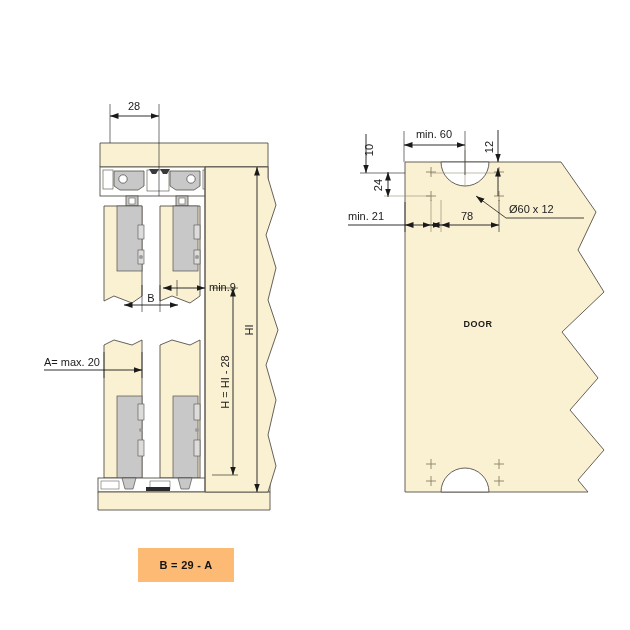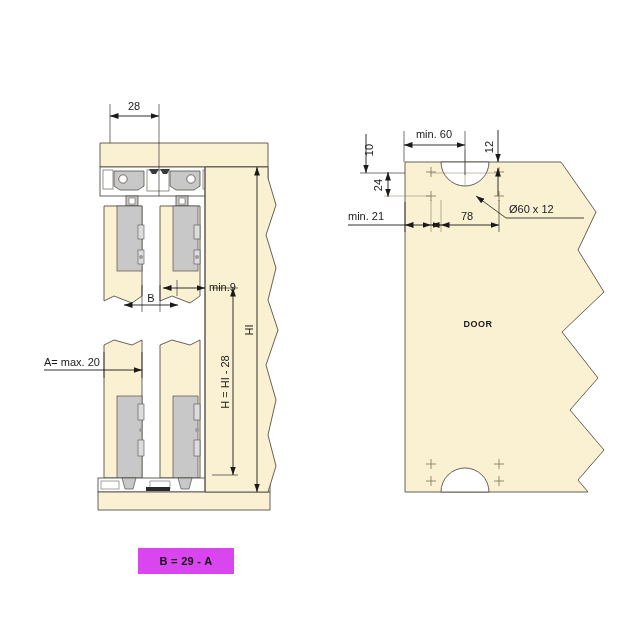--- a/index.html
+++ b/index.html
@@ -19,22 +19,22 @@
   .doorlabel{
     font-family:"Liberation Sans", sans-serif;
     font-size:9px;
     font-weight:bold;
     fill:#1a1a1a;
     letter-spacing:0.5px;
   }
   .formula-box{
     position:absolute;
     left:138px;top:548px;
-    width:96px;height:26px;
-    background:#d946ef;
+    width:96px;height:34px;
+    background:#fdba74;
     display:flex;align-items:center;justify-content:center;
   }
   .formula-box span{
     font-family:"Liberation Sans", sans-serif;
     font-size:11px;
     font-weight:bold;
     color:#141414;
     letter-spacing:0.3px;
   }
 </style>

